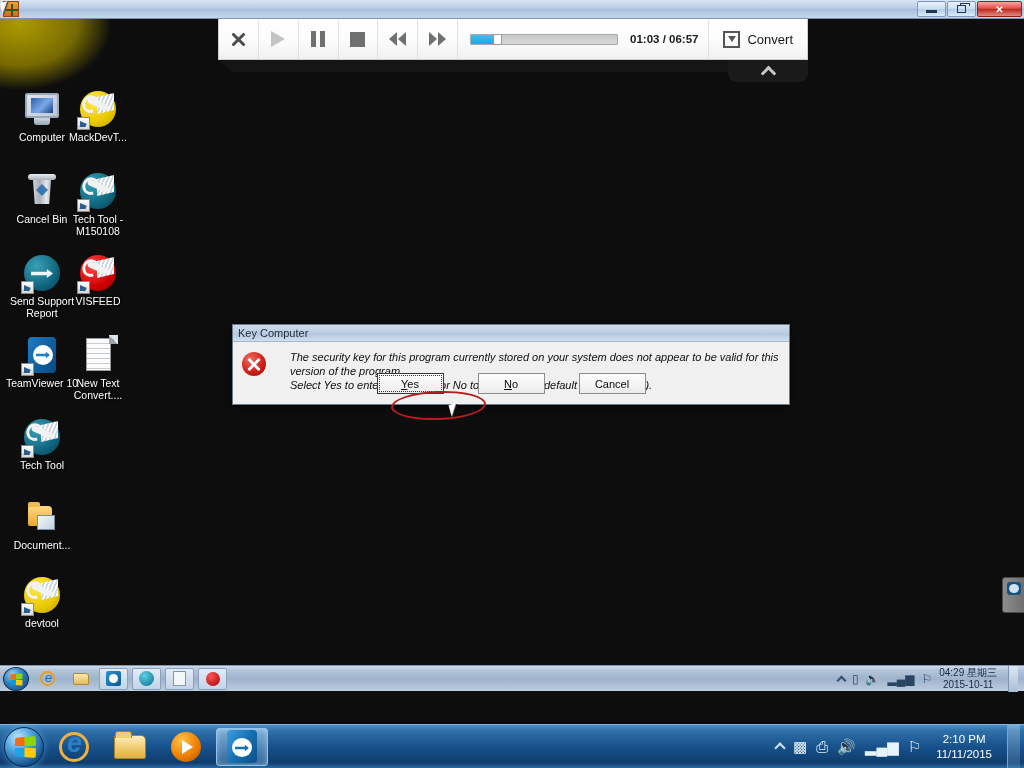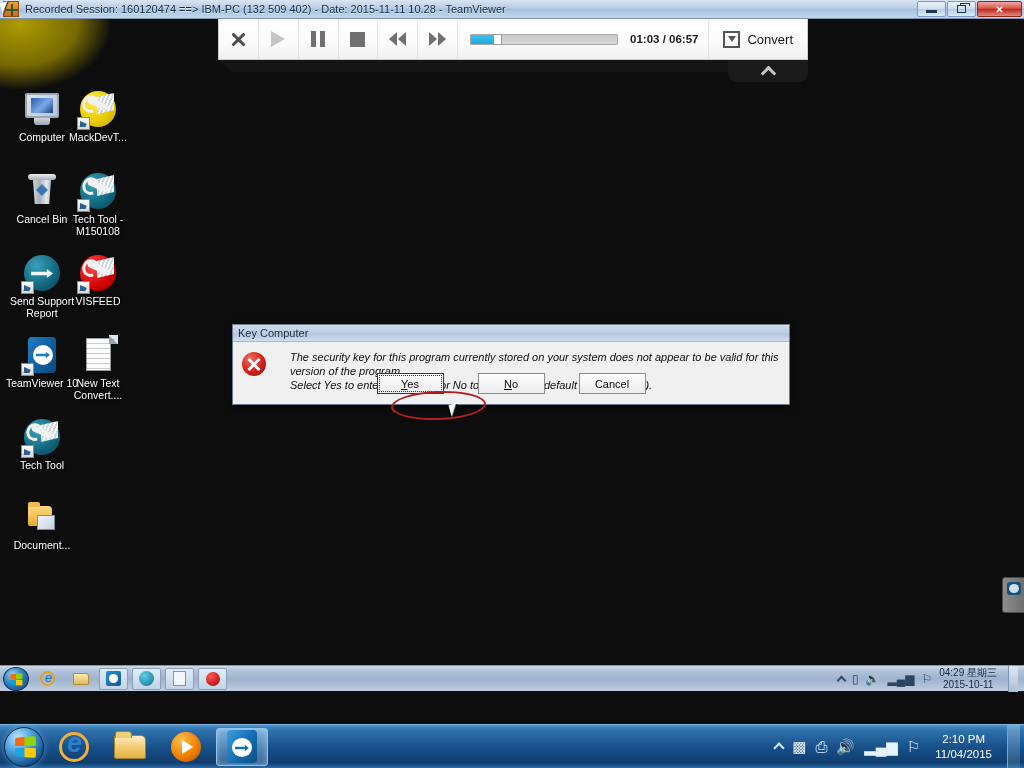--- a/index.html
+++ b/index.html
@@ -411,21 +411,20 @@
 <body>
 
 <div id="screen">
 
   <div id="tv-titlebar">
     <div id="tv-winicon">
       <div class="cross-h"></div>
         <div class="cross-v"></div>
     </div>
     <div id="tv-cursor-tl"></div>
-    <div id="tv-title-text">Recorded Session: 160120474 ==&gt; IBM-PC (132 509 402) - Date: 2015-11-11 10.28 - TeamViewer</div>
     <div id="tv-winbtns">
       <div class="winbtn">
           <div class="min-bar"></div>
         </div>
       <div class="winbtn">
           <div class="restore-sq"></div>
         </div>
       <div class="winbtn close">✕</div>
     </div>
   </div>
@@ -520,20 +519,29 @@
     </div>
 
     <div class="desk-icon" style="left:4px; top:478px;">
       <div class="glyph">
         <div class="art-folder-y"></div>
           <div class="art-folder-win"></div>
       </div>
       <div class="label">Document...</div>
     </div>
 
+    <div class="desk-icon" style="left:4px; top:556px;">
+      <div class="glyph">
+        <div class="art-circle c-yellow"></div>
+          <div class="art-paper-fan"></div>
+          <div class="art-wrench"></div>
+        <div class="shortcut-arrow"></div>
+      </div>
+      <div class="label">devtool</div>
+    </div>
 
     <div id="toolbar-shadow-l"></div>
     <div id="playback-toolbar">
       <div class="tb-btn">
         <div class="ico ico-x"></div>
       </div>
       <div class="tb-btn">
         <div class="ico ico-play"></div>
       </div>
       <div class="tb-btn">
@@ -660,20 +668,20 @@
       </div>
       <div id="host-tray">
         <div class="host-tray-chev"></div>
         <div class="host-tray-ico">▩</div>
         <div class="host-tray-ico">⎙</div>
         <div class="host-tray-ico">🔊</div>
         <div class="host-tray-ico">▂▄▆</div>
         <div class="host-tray-ico">⚐</div>
         <div id="host-clock">
           <div>2:10 PM</div>
-          <div>11/04/2015</div>
+          <div>11/11/2015</div>
         </div>
         <div id="host-showdesk"></div>
       </div>
     </div>
 
   </div>
 </div>
 
 </body></html>

